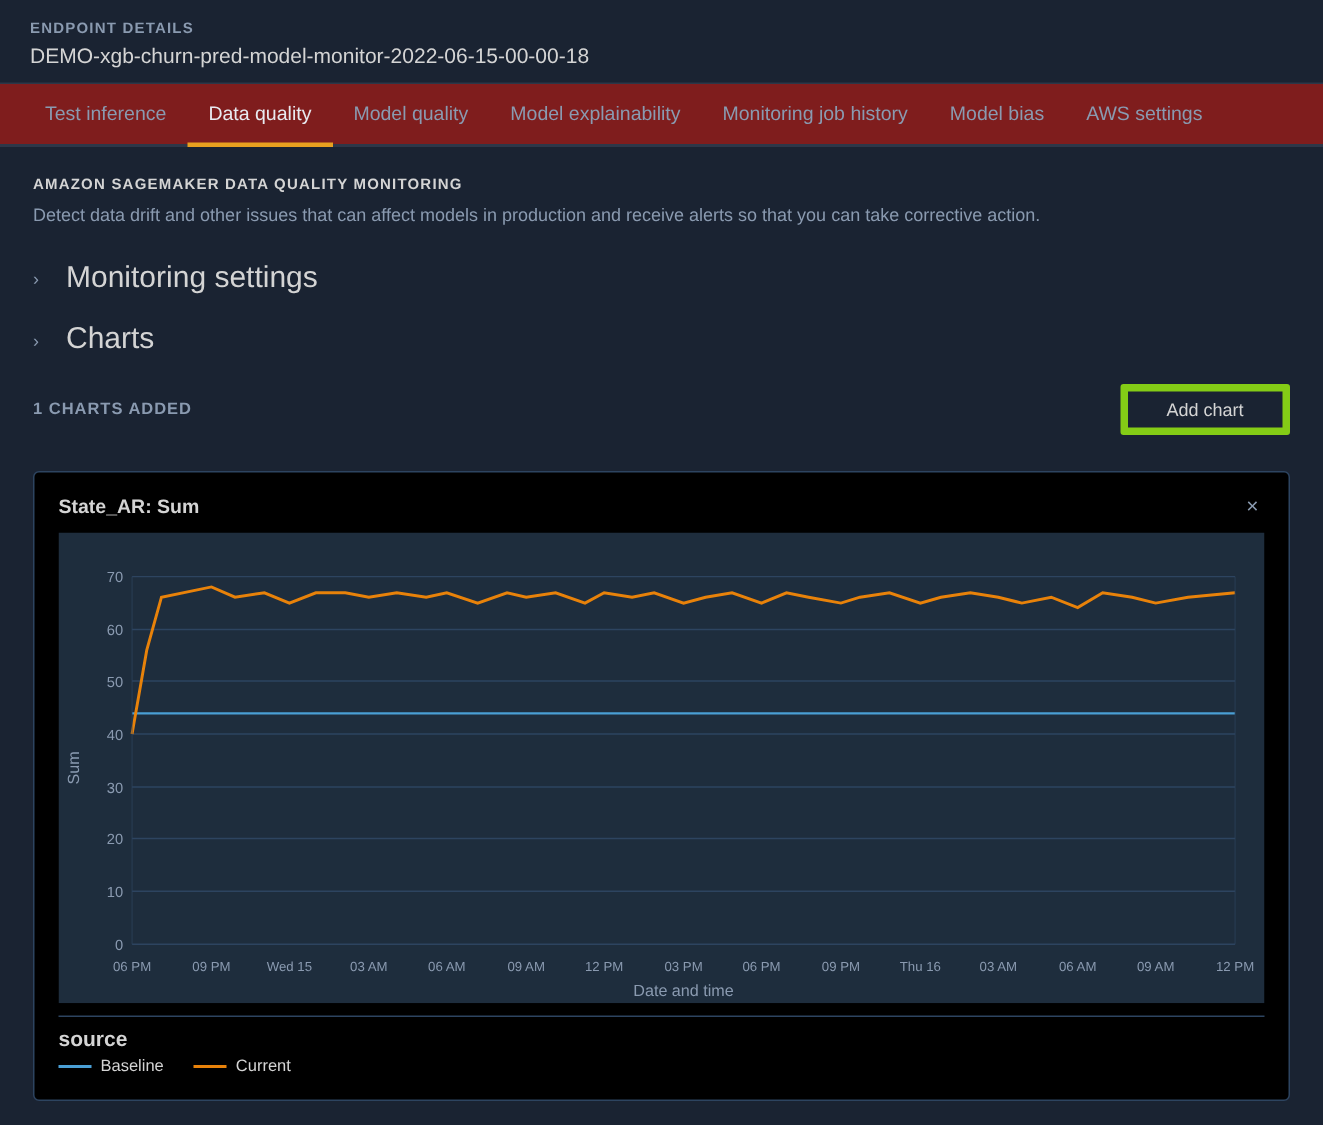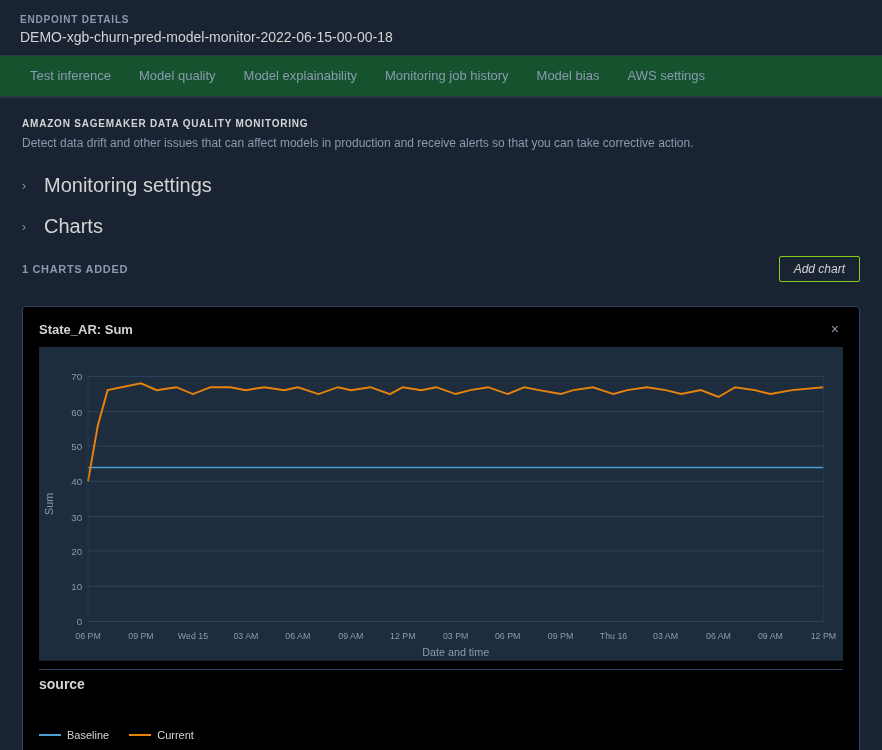--- a/index.html
+++ b/index.html
@@ -24,21 +24,21 @@
       margin-bottom: 4px;
     }
     .endpoint-name {
       font-size: 14px;
       color: #d4d4d4;
       font-weight: 400;
     }
     .tabs-bar {
       display: flex;
       align-items: flex-end;
-      background: #14532d;
+      background: #7f1d1d;
       border-bottom: 2px solid #2d3748;
       padding: 0 16px;
       gap: 0;
     }
     .tab {
       padding: 12px 14px;
       font-size: 13px;
       color: #8a9ab0;
       cursor: pointer;
       border-bottom: 3px solid transparent;
@@ -95,27 +95,26 @@
     }
     .charts-count {
       font-size: 11px;
       font-weight: 700;
       letter-spacing: 0.06em;
       color: #8a9ab0;
       text-transform: uppercase;
     }
     .add-chart-btn {
       background: #1a2332;
-      border: 1px solid #84cc16;
-      color: #d4d4d4;
-      padding: 5px 14px;
+      border: 5px solid #84cc16;
+      color: #d4d4d4;
+      padding: 5px 26px;
       font-size: 12px;
       cursor: pointer;
       border-radius: 2px;
-      font-style: italic;
     }
     .chart-card {
       background: #000000;
       border: 1px solid #2d4460;
       border-radius: 4px;
       padding: 14px 16px 16px 16px;
       position: relative;
     }
     .chart-card-header {
       display: flex;
@@ -158,39 +157,39 @@
     .legend-items {
       display: flex;
       gap: 20px;
     }
     .legend-item {
       display: flex;
       align-items: center;
       gap: 6px;
       font-size: 11px;
       color: #d4d4d4;
-      margin-top: 32px;
     }
     .legend-line {
       width: 22px;
       height: 2px;
     }
     .legend-line.baseline { background: #4a9fd5; }
     .legend-line.current { background: #e8820a; }
   </style>
 </head>
 <body>
 
 <div class="header-section">
   <div class="endpoint-label">ENDPOINT DETAILS</div>
   <div class="endpoint-name">DEMO-xgb-churn-pred-model-monitor-2022-06-15-00-00-18</div>
 </div>
 
 <div class="tabs-bar">
   <div class="tab">Test inference</div>
+  <div class="tab active">Data quality</div>
   <div class="tab">Model quality</div>
   <div class="tab">Model explainability</div>
   <div class="tab">Monitoring job history</div>
   <div class="tab">Model bias</div>
   <div class="tab">AWS settings</div>
 </div>
 
 <div class="main-content">
   <div class="section-heading-sm">AMAZON SAGEMAKER DATA QUALITY MONITORING</div>
   <div class="section-desc">Detect data drift and other issues that can affect models in production and receive alerts so that you can take corrective action.</div>

